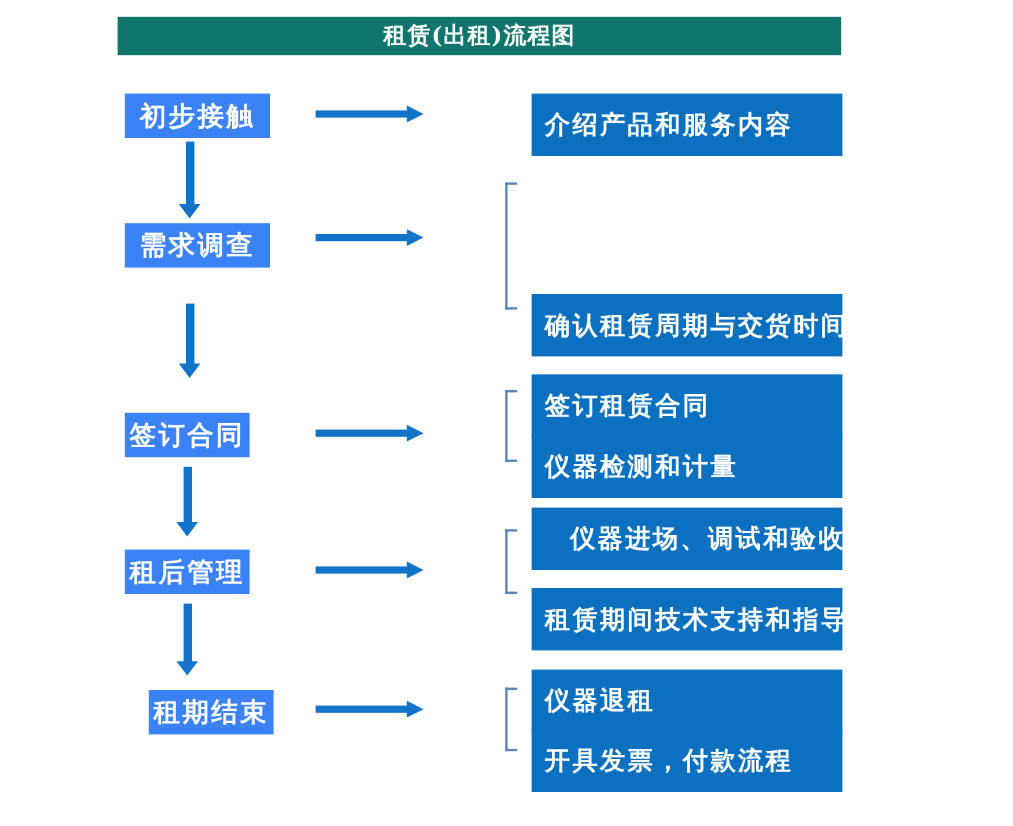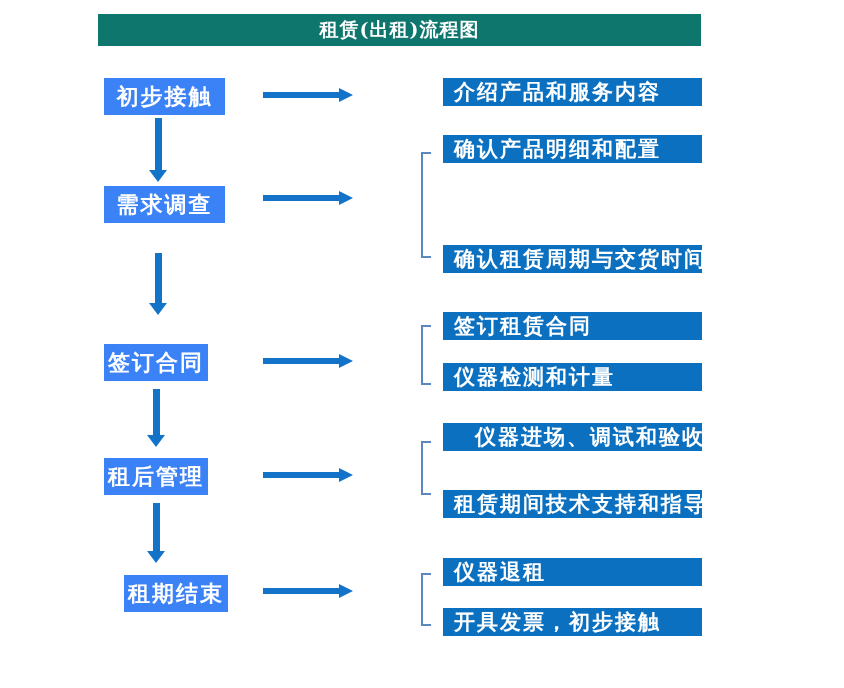--- a/index.html
+++ b/index.html
@@ -11,21 +11,21 @@
     position:absolute;left:98px;top:14px;width:603px;height:32px;
     background:#0f766e;color:#ffffff;font-weight:bold;font-size:19px;
     display:flex;align-items:center;justify-content:center;letter-spacing:1px;
   }
   .stepbox{
     position:absolute;left:104px;height:37px;background:#3b82f6;color:#ffffff;
     font-weight:bold;font-size:22px;letter-spacing:2px;
     display:flex;align-items:center;justify-content:center;box-sizing:border-box;
   }
   .detailbox{
-    position:absolute;left:443px;width:259px;height:28px;background:#0b70c0;color:#ffffff;
+    position:absolute;left:443px;width:259px;height:52px;background:#0b70c0;color:#ffffff;
     font-weight:bold;font-size:21px;letter-spacing:2px;
     display:flex;align-items:center;padding-left:11px;box-sizing:border-box;white-space:nowrap;
   }
   .harrow{position:absolute;left:263px;width:90px;height:14px;}
   .harrow .shaft{position:absolute;left:0;top:4px;width:77px;height:6px;background:#1373c9;}
   .harrow .head{
     position:absolute;right:0;top:0;width:0;height:0;
     border-left:14px solid #1373c9;border-top:7px solid transparent;border-bottom:7px solid transparent;
   }
   .varrow{position:absolute;width:19px;}
@@ -89,22 +89,21 @@
       <div class="shaft"></div>
       <div class="head"></div>
     </div>
 
   <div class="bracket" style="top:152px;height:106px;"></div>
   <div class="bracket" style="top:325px;height:60px;"></div>
   <div class="bracket" style="top:441px;height:54px;"></div>
   <div class="bracket" style="top:573px;height:53px;"></div>
 
   <div class="detailbox" style="top:78px;">介绍产品和服务内容</div>
-  <div class="detailbox" style="top:135px;">确认产品明细和配置</div>
   <div class="detailbox" style="top:245px;">确认租赁周期与交货时间</div>
   <div class="detailbox" style="top:312px;">签订租赁合同</div>
   <div class="detailbox" style="top:363px;">仪器检测和计量</div>
   <div class="detailbox" style="top:423px;padding-left:32px;">仪器进场、调试和验收</div>
   <div class="detailbox" style="top:490px;">租赁期间技术支持和指导</div>
   <div class="detailbox" style="top:558px;">仪器退租</div>
-  <div class="detailbox" style="top:608px;">开具发票，初步接触</div>
+  <div class="detailbox" style="top:608px;">开具发票，付款流程</div>
 
 </div>
 
 </body></html>

